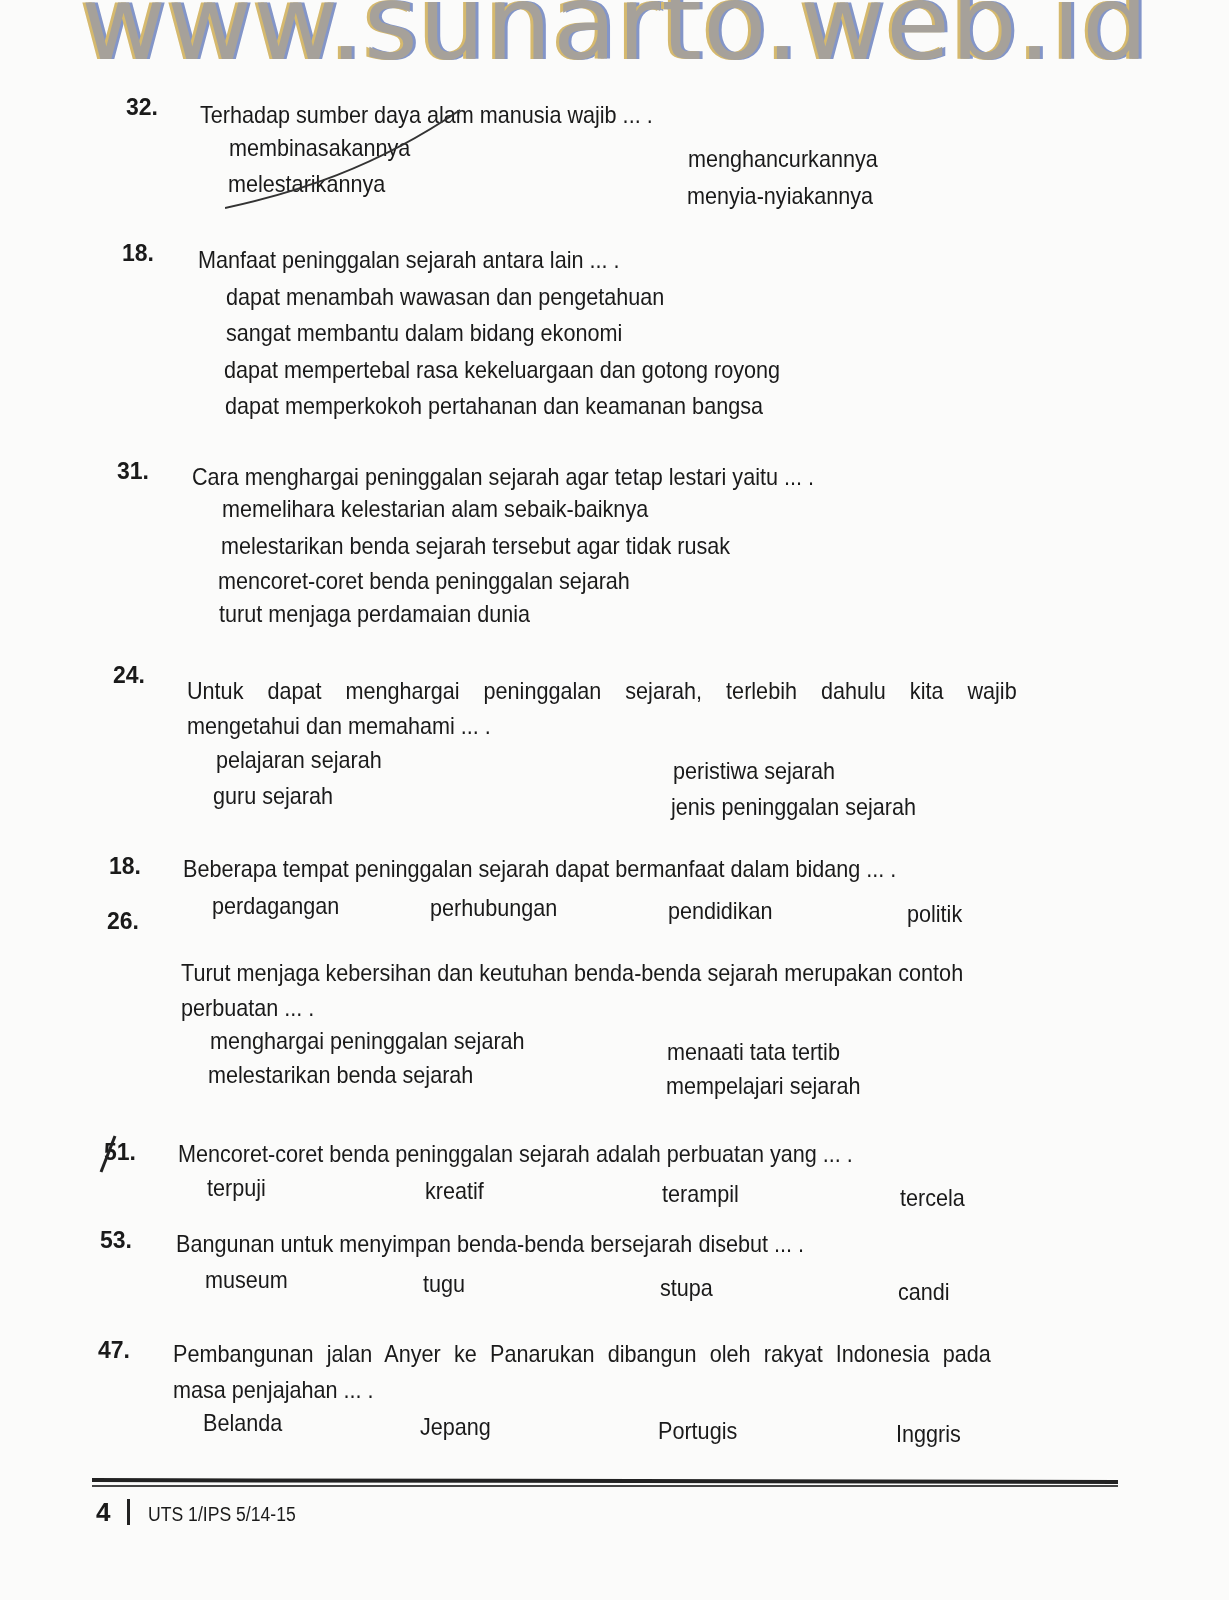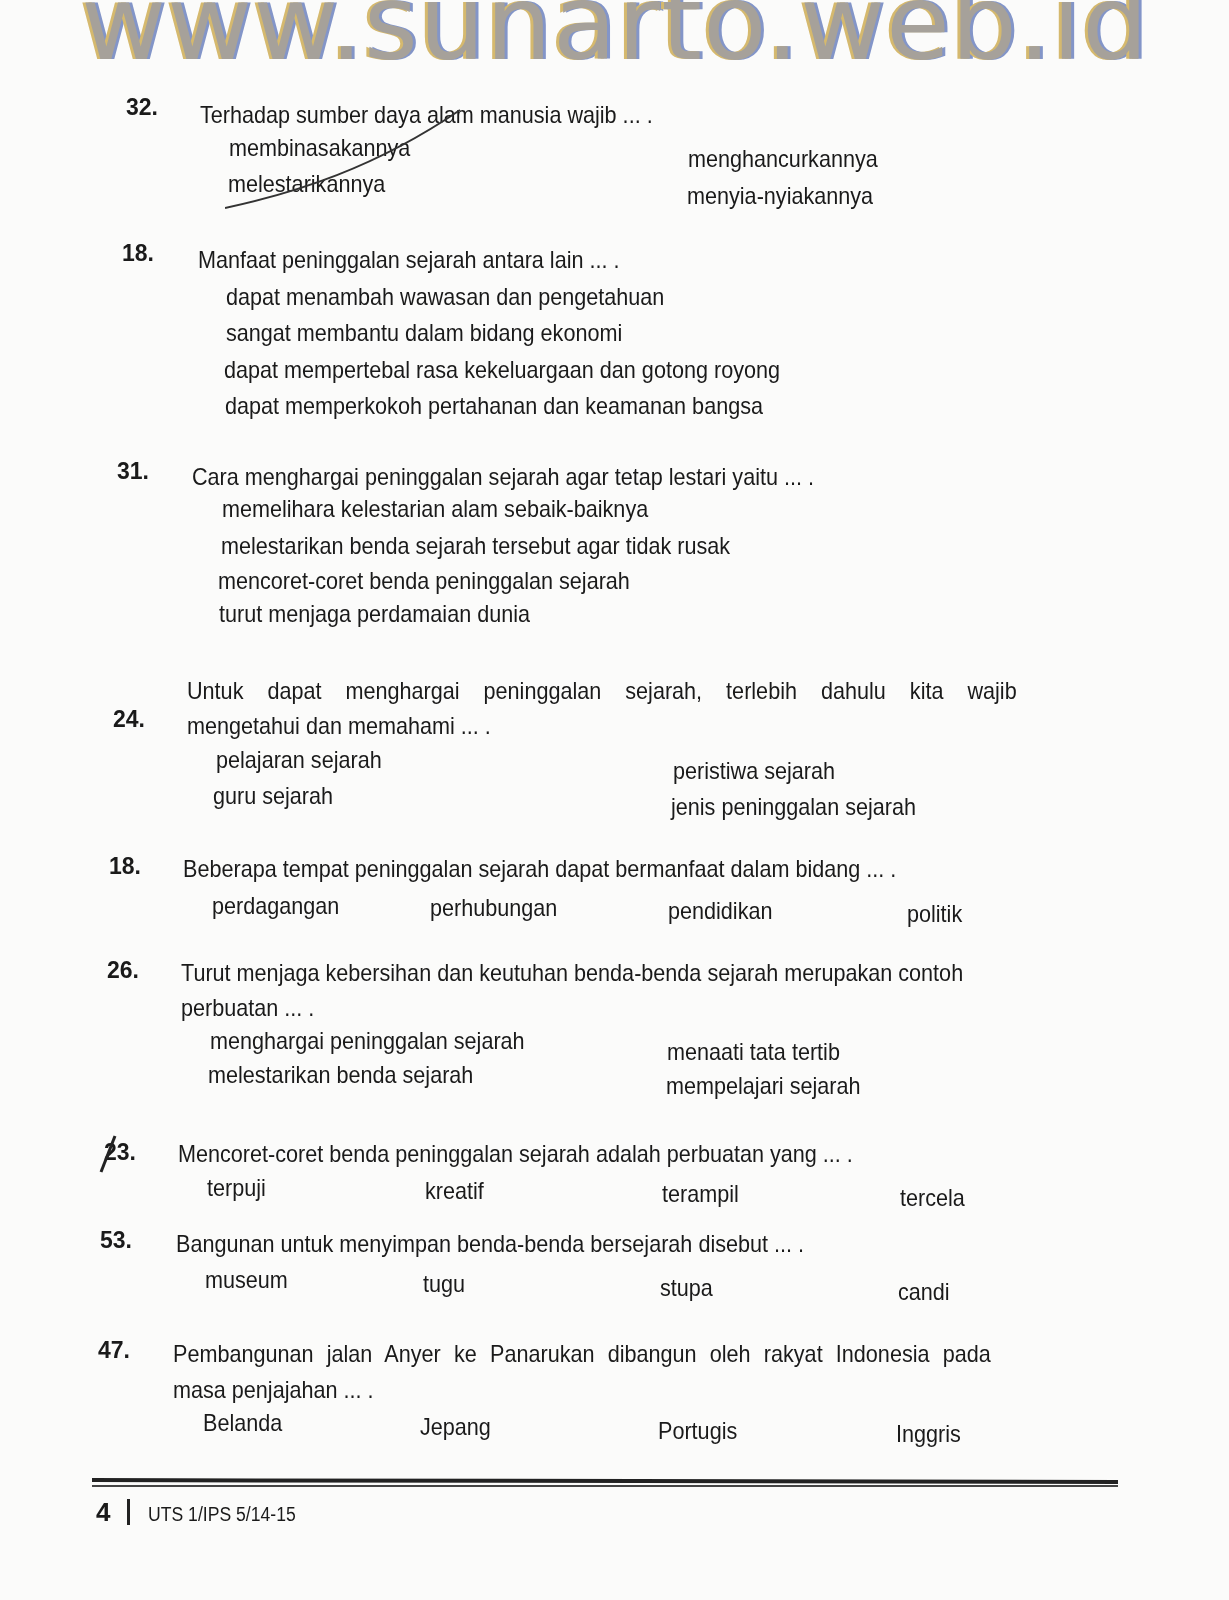--- a/index.html
+++ b/index.html
@@ -47,44 +47,44 @@
 <div class="opt" style="left:224px;top:356px">dapat mempertebal rasa kekeluargaan dan gotong royong</div>
 <div class="opt" style="left:225px;top:392px">dapat memperkokoh pertahanan dan keamanan bangsa</div>
 
 <div class="num" style="left:117px;top:458px">31.</div>
 <div class="q" style="left:192px;top:463px">Cara menghargai peninggalan sejarah agar tetap lestari yaitu ... .</div>
 <div class="opt" style="left:222px;top:495px">memelihara kelestarian alam sebaik-baiknya</div>
 <div class="opt" style="left:221px;top:532px">melestarikan benda sejarah tersebut agar tidak rusak</div>
 <div class="opt" style="left:218px;top:567px">mencoret-coret benda peninggalan sejarah</div>
 <div class="opt" style="left:219px;top:600px">turut menjaga perdamaian dunia</div>
 
-<div class="num" style="left:113px;top:706px">24.</div>
+<div class="num" style="left:113px;top:662px">24.</div>
 <div class="q" style="left:187px;top:677px;word-spacing:20px">Untuk dapat menghargai peninggalan sejarah, terlebih dahulu kita wajib</div>
 <div class="q" style="left:187px;top:712px">mengetahui dan memahami ... .</div>
 <div class="opt" style="left:216px;top:746px">pelajaran sejarah</div>
 <div class="opt" style="left:213px;top:782px">guru sejarah</div>
 <div class="opt" style="left:673px;top:757px">peristiwa sejarah</div>
 <div class="opt" style="left:671px;top:793px">jenis peninggalan sejarah</div>
 
 <div class="num" style="left:109px;top:853px">18.</div>
 <div class="q" style="left:183px;top:855px">Beberapa tempat peninggalan sejarah dapat bermanfaat dalam bidang ... .</div>
 <div class="opt" style="left:212px;top:892px">perdagangan</div>
 <div class="opt" style="left:430px;top:894px">perhubungan</div>
 <div class="opt" style="left:668px;top:897px">pendidikan</div>
 <div class="opt" style="left:907px;top:900px">politik</div>
 
-<div class="num" style="left:107px;top:957px">26.</div>
+<div class="num" style="left:107px;top:908px">26.</div>
 <div class="q" style="left:181px;top:959px">Turut menjaga kebersihan dan keutuhan benda-benda sejarah merupakan contoh</div>
 <div class="q" style="left:181px;top:994px">perbuatan ... .</div>
 <div class="opt" style="left:210px;top:1027px">menghargai peninggalan sejarah</div>
 <div class="opt" style="left:208px;top:1061px">melestarikan benda sejarah</div>
 <div class="opt" style="left:667px;top:1038px">menaati tata tertib</div>
 <div class="opt" style="left:666px;top:1072px">mempelajari sejarah</div>
 
-<div class="num" style="left:104px;top:1139px">23.</div>
+<div class="num" style="left:104px;top:1139px">51.</div>
 <svg class="mark27" viewBox="0 0 30 44">
   <path d="M4 40 L18 4" stroke="#222" stroke-width="3" fill="none"></path>
 </svg>
 <div class="q" style="left:178px;top:1140px">Mencoret-coret benda peninggalan sejarah adalah perbuatan yang ... .</div>
 <div class="opt" style="left:207px;top:1174px">terpuji</div>
 <div class="opt" style="left:425px;top:1177px">kreatif</div>
 <div class="opt" style="left:662px;top:1180px">terampil</div>
 <div class="opt" style="left:900px;top:1184px">tercela</div>
 
 <div class="num" style="left:100px;top:1227px">53.</div>

